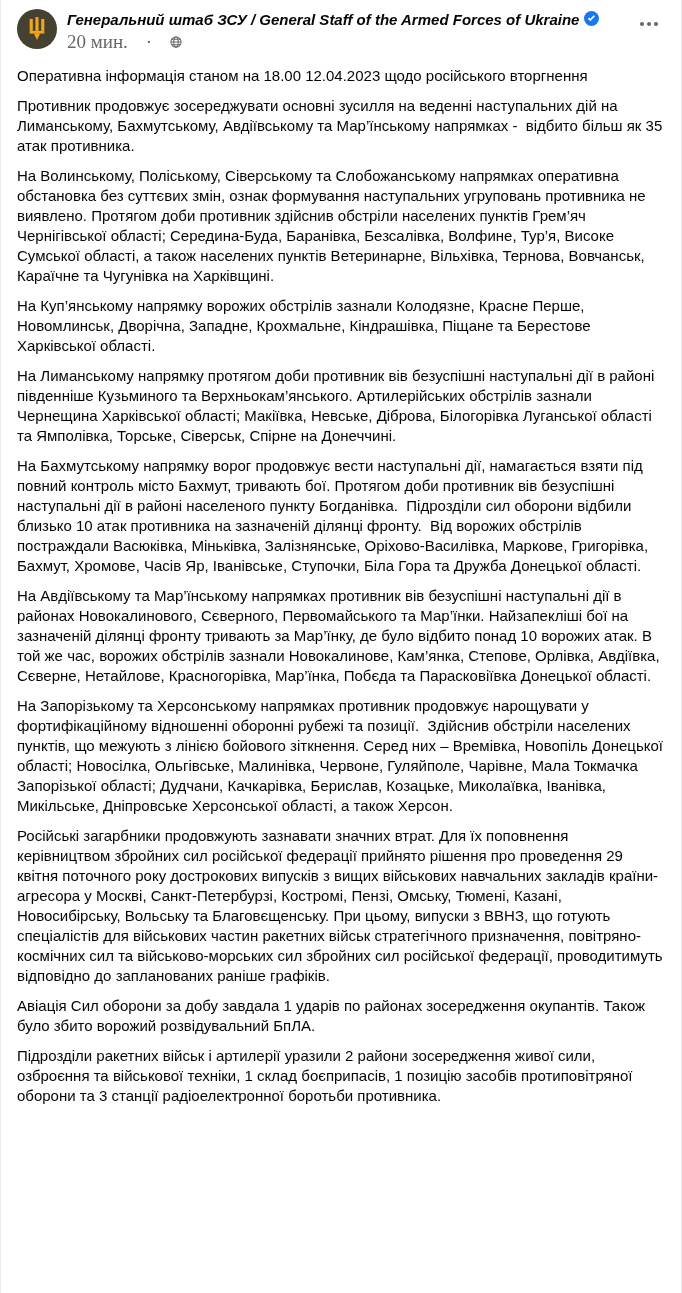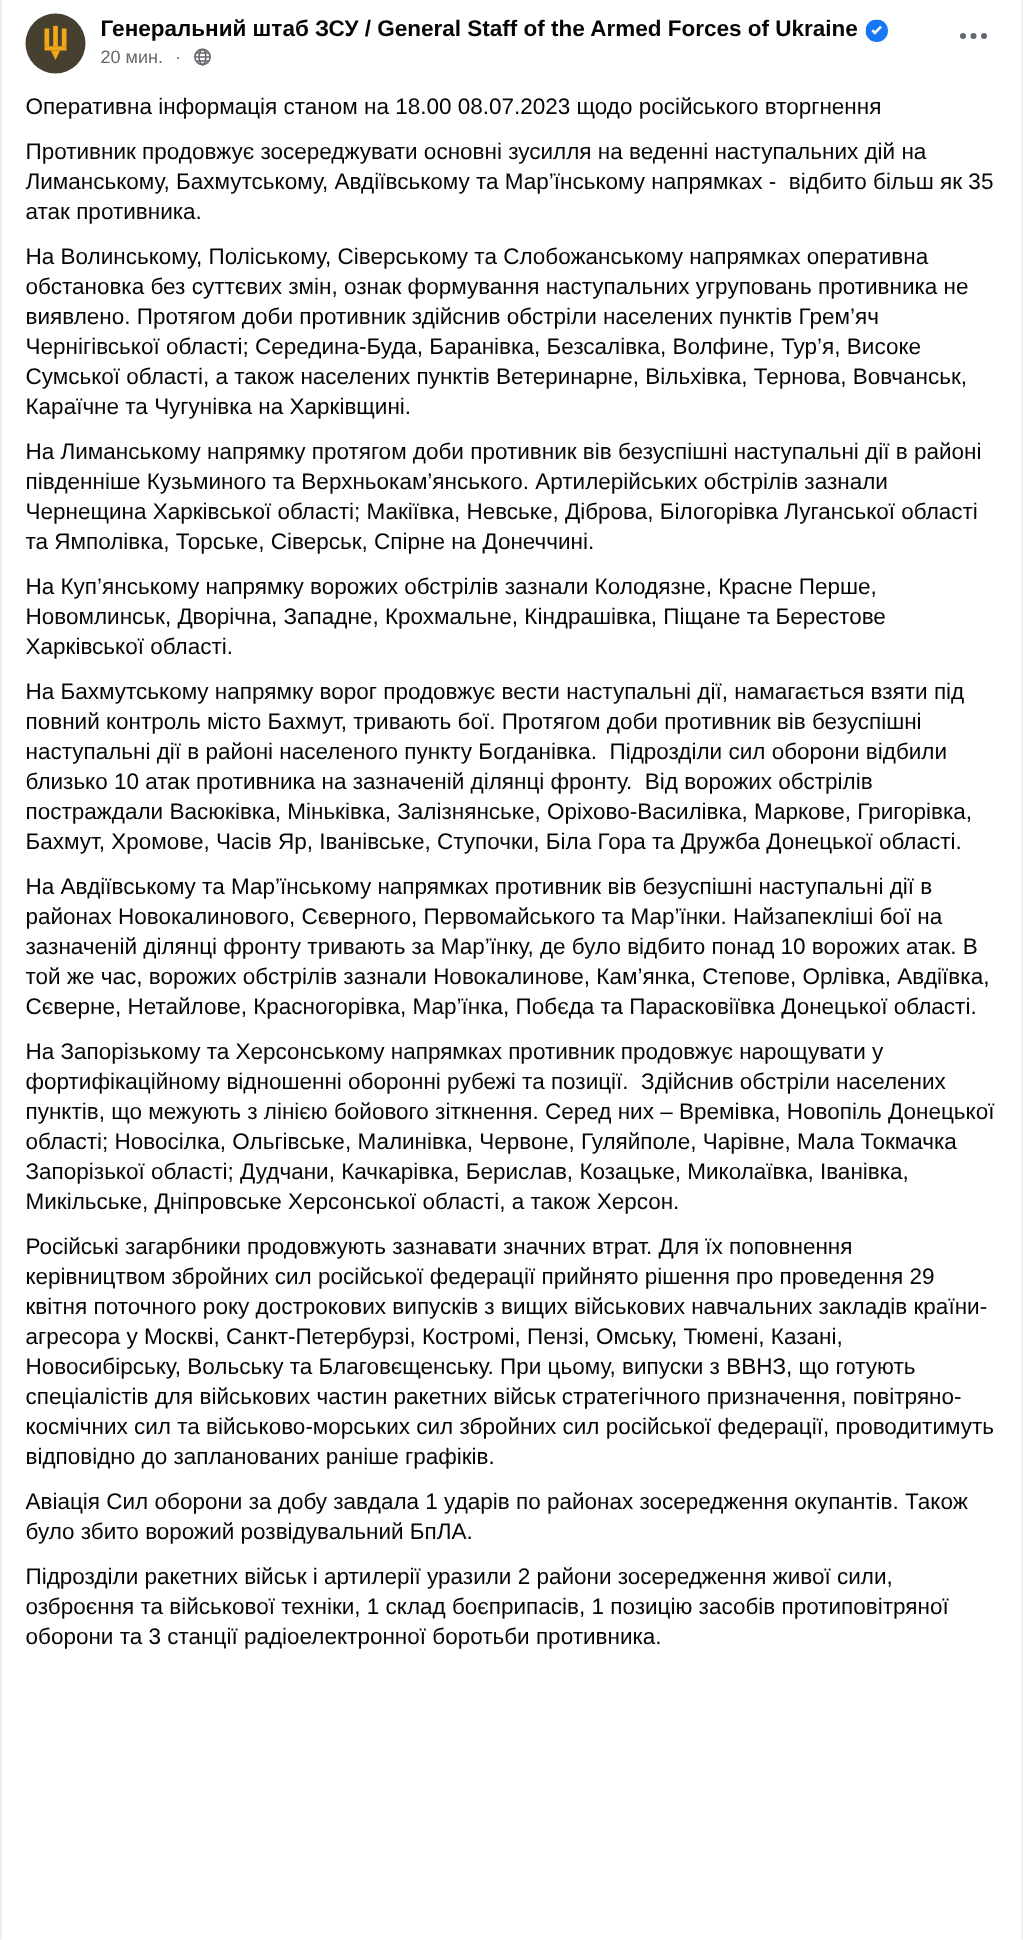--- a/index.html
+++ b/index.html
@@ -18,30 +18,30 @@
   .header { display: flex; align-items: flex-start; }
   .avatar {
     width: 40px; height: 40px; border-radius: 50%;
     background: #45402f;
     display: flex; align-items: center; justify-content: center;
     flex: 0 0 40px;
     cursor: pointer;
   }
   .avatar svg { width: 22px; height: 24px; }
   .header-text { margin-left: 10px; flex: 1 1 auto; min-width: 0; padding-top: 2px; }
-  .name-row { display: flex; align-items: flex-end; gap: 5px; white-space: nowrap; }
+  .name-row { display: flex; align-items: flex-start; gap: 5px; white-space: nowrap; font-style: italic; }
   .page-name {
     font-size: 15px; font-weight: 700; color: #050505;
     text-decoration: none; cursor: pointer;
   }
   .verified-badge { display: inline-flex; width: 15px; height: 15px; }
   .meta-row {
     margin-top: 3px;
-    display: flex; align-items: center; gap: 8px;
-    font-size: 12px; color: #65676b; cursor: pointer;
+    display: flex; align-items: center; gap: 18px;
+    font-size: 19px; color: #65676b; cursor: pointer; font-family: Liberation Serif, serif;
   }
   .globe { display: inline-flex; width: 12px; height: 12px; }
   .more-btn {
     border: none; background: transparent; cursor: pointer;
     padding: 10px 6px; margin-top: 2px;
     display: flex; align-items: center;
   }
 
   
   .post-text { margin-top: 13px; }
@@ -106,25 +106,25 @@
             <circle cx="3" cy="3" r="2"></circle>
             <circle cx="10" cy="3" r="2"></circle>
             <circle cx="17" cy="3" r="2"></circle>
           </g>
         </svg>
       </span>
     </button>
   </div>
 
   <div class="post-text">
-    <p>Оперативна інформація станом на 18.00 08.07.2023 щодо російського вторгнення</p>
+    <p>Оперативна інформація станом на 18.00 12.04.2023 щодо російського вторгнення</p>
     <p>Противник продовжує зосереджувати основні зусилля на веденні наступальних дій на Лиманському, Бахмутському, Авдіївському та Мар’їнському напрямках -  відбито більш як 35 атак противника.</p>
     <p>На Волинському, Поліському, Сіверському та Слобожанському напрямках оперативна обстановка без суттєвих змін, ознак формування наступальних угруповань противника не виявлено. Протягом доби противник здійснив обстріли населених пунктів Грем’яч Чернігівської області; Середина-Буда, Баранівка, Безсалівка, Волфине, Тур’я, Високе Сумської області, а також населених пунктів Ветеринарне, Вільхівка, Тернова, Вовчанськ, Караїчне та Чугунівка на Харківщині.</p>
+    <p>На Куп’янському напрямку ворожих обстрілів зазнали Колодязне, Красне Перше, Новомлинськ, Дворічна, Западне, Крохмальне, Кіндрашівка, Піщане та Берестове Харківської області.</p>
     <p>На Лиманському напрямку протягом доби противник вів безуспішні наступальні дії в районі південніше Кузьминого та Верхньокам’янського. Артилерійських обстрілів зазнали Чернещина Харківської області; Макіївка, Невське, Діброва, Білогорівка Луганської області та Ямполівка, Торське, Сіверськ, Спірне на Донеччині.</p>
-    <p>На Куп’янському напрямку ворожих обстрілів зазнали Колодязне, Красне Перше, Новомлинськ, Дворічна, Западне, Крохмальне, Кіндрашівка, Піщане та Берестове Харківської області.</p>
     <p>На Бахмутському напрямку ворог продовжує вести наступальні дії, намагається взяти під повний контроль місто Бахмут, тривають бої. Протягом доби противник вів безуспішні наступальні дії в районі населеного пункту Богданівка.  Підрозділи сил оборони відбили близько 10 атак противника на зазначеній ділянці фронту.  Від ворожих обстрілів постраждали Васюківка, Міньківка, Залізнянське, Оріхово-Василівка, Маркове, Григорівка, Бахмут, Хромове, Часів Яр, Іванівське, Ступочки, Біла Гора та Дружба Донецької області.</p>
     <p>На Авдіївському та Мар’їнському напрямках противник вів безуспішні наступальні дії в районах Новокалинового, Сєверного, Первомайського та Мар’їнки. Найзапекліші бої на зазначеній ділянці фронту тривають за Мар’їнку, де було відбито понад 10 ворожих атак. В той же час, ворожих обстрілів зазнали Новокалинове, Кам’янка, Степове, Орлівка, Авдіївка, Сєверне, Нетайлове, Красногорівка, Мар’їнка, Побєда та Парасковіївка Донецької області.</p>
     <p>На Запорізькому та Херсонському напрямках противник продовжує нарощувати у фортифікаційному відношенні оборонні рубежі та позиції.  Здійснив обстріли населених пунктів, що межують з лінією бойового зіткнення. Серед них – Времівка, Новопіль Донецької області; Новосілка, Ольгівське, Малинівка, Червоне, Гуляйполе, Чарівне, Мала Токмачка Запорізької області; Дудчани, Качкарівка, Берислав, Козацьке, Миколаївка, Іванівка, Микільське, Дніпровське Херсонської області, а також Херсон.</p>
     <p>Російські загарбники продовжують зазнавати значних втрат. Для їх поповнення керівництвом збройних сил російської федерації прийнято рішення про проведення 29 квітня поточного року дострокових випусків з вищих військових навчальних закладів країни-агресора у Москві, Санкт-Петербурзі, Костромі, Пензі, Омську, Тюмені, Казані, Новосибірську, Вольську та Благовєщенську. При цьому, випуски з ВВНЗ, що готують спеціалістів для військових частин ракетних військ стратегічного призначення, повітряно-космічних сил та військово-морських сил збройних сил російської федерації, проводитимуть відповідно до запланованих раніше графіків.</p>
     <p>Авіація Сил оборони за добу завдала 1 ударів по районах зосередження окупантів. Також було збито ворожий розвідувальний БпЛА.</p>
     <p>Підрозділи ракетних військ і артилерії уразили 2 райони зосередження живої сили, озброєння та військової техніки, 1 склад боєприпасів, 1 позицію засобів протиповітряної оборони та 3 станції радіоелектронної боротьби противника.</p>
   </div>
 
 </div>
 

